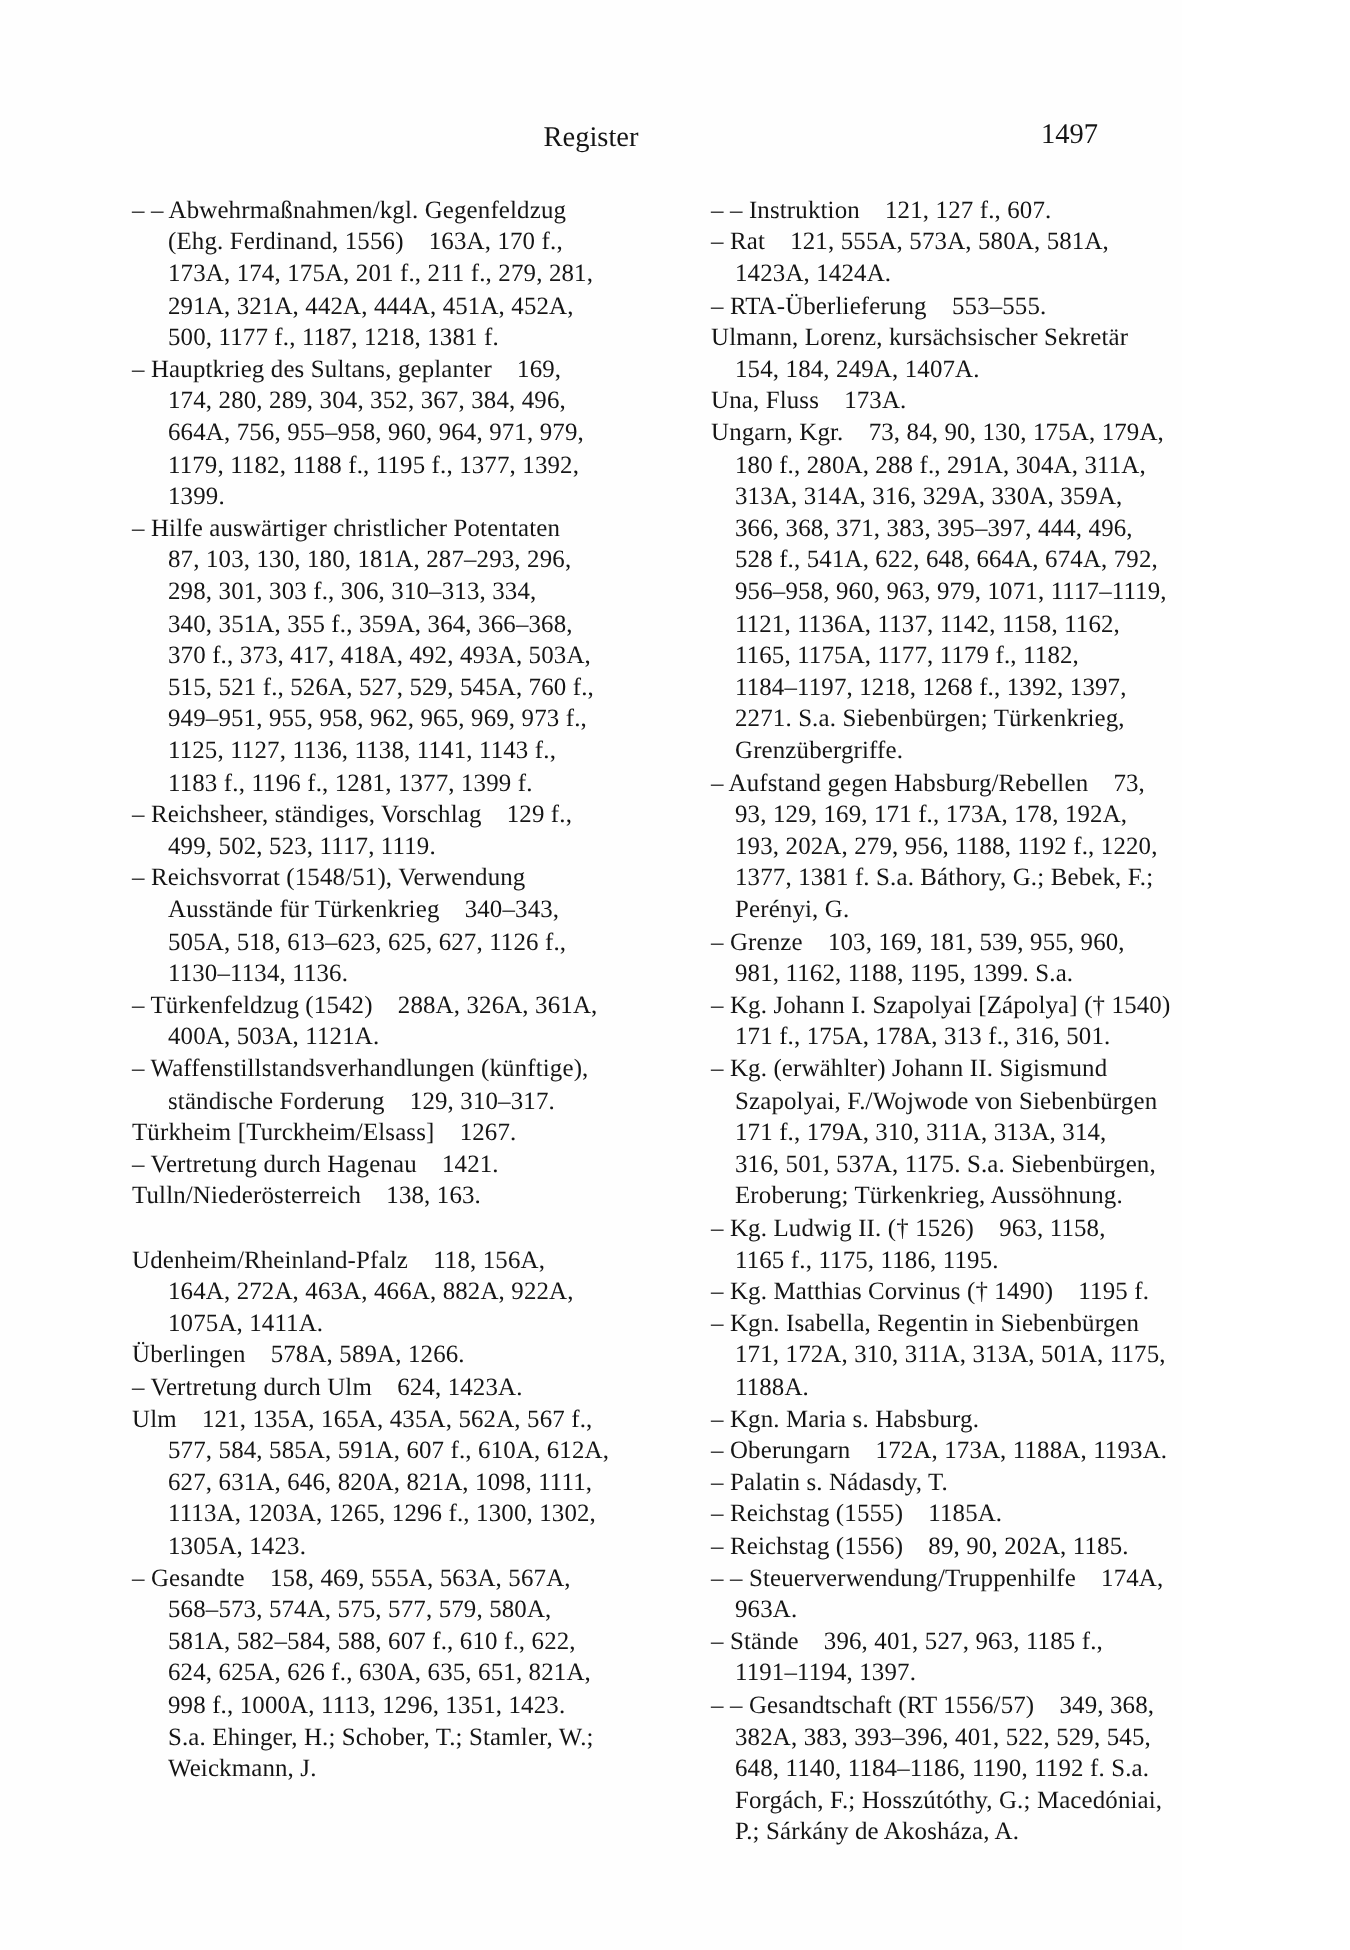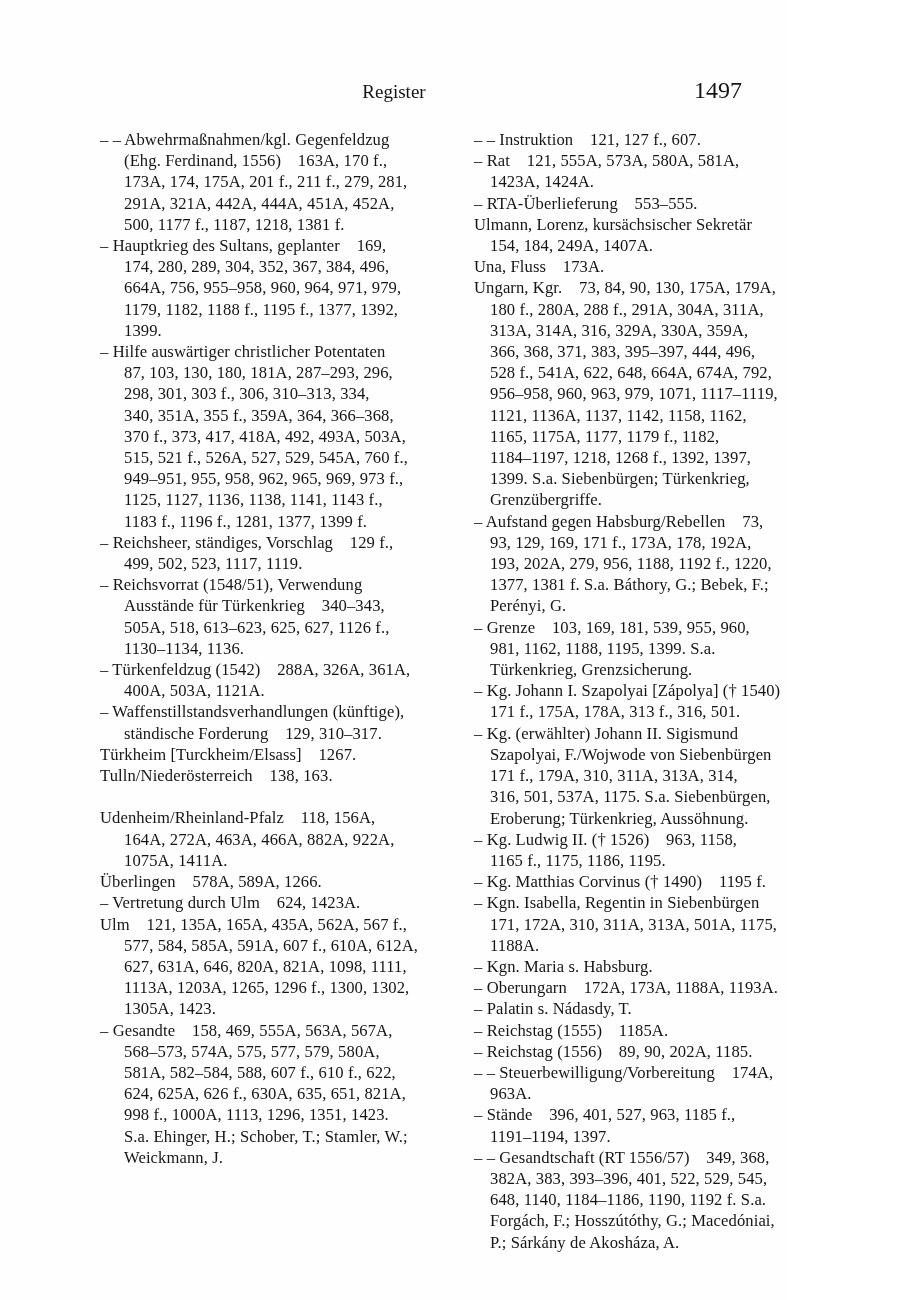--- a/index.html
+++ b/index.html
@@ -11,29 +11,29 @@
     color: var(--page-fg, #151515);
     font-family: "Liberation Serif", "DejaVu Serif", serif;
     overflow: hidden;
   }
   .header { position: absolute; top: 80px; left: 0; width: 100%; height: 34px; }
   .header .title {
     position: absolute; left: 0; right: 0;
     text-align: center; font-size: 19px; line-height: 24px;
   }
   .header .pagenum {
-    position: absolute; right: 46px; top: -4px;
-    font-size: 24px; line-height: 28px;
+    position: absolute; right: 56px; top: -4px;
+    font-size: 19px; line-height: 28px;
   }
   .col {
     position: absolute; top: 129px;
     font-size: 16.6px; line-height: 21.2px;
     letter-spacing: 0.1px;
   }
-  .col-left  { left: 88px;  width: 372px; margin-left: 12px; }
+  .col-left  { left: 88px;  width: 372px; }
   .col-right { left: 474px; width: 386px; }
   .entry { margin: 0; }
   .line { white-space: pre; }
   .col-left  .line.cont { padding-left: 24px; }
   .col-right .line.cont { padding-left: 16px; }
   .spacer { height: 21.2px; }
 </style>
 </head>
 <body>
 
@@ -83,20 +83,23 @@
         <div class="line cont">400A, 503A, 1121A.</div>
       </div>
       <div class="entry">
         <div class="line first">– Waffenstillstandsverhandlungen (künftige),</div>
         <div class="line cont">ständische Forderung  129, 310–317.</div>
       </div>
       <div class="entry">
         <div class="line first">Türkheim [Turckheim/Elsass]  1267.</div>
       </div>
       <div class="entry">
+        <div class="line first">– Vertretung durch Hagenau  1421.</div>
+      </div>
+      <div class="entry">
         <div class="line first">Tulln/Niederösterreich  138, 163.</div>
       </div>
       <div class="spacer"></div>
       <div class="entry">
         <div class="line first">Udenheim/Rheinland-Pfalz  118, 156A,</div>
         <div class="line cont">164A, 272A, 463A, 466A, 882A, 922A,</div>
         <div class="line cont">1075A, 1411A.</div>
       </div>
       <div class="entry">
         <div class="line first">Überlingen  578A, 589A, 1266.</div>
@@ -142,34 +145,33 @@
       <div class="entry">
         <div class="line first">Ungarn, Kgr.  73, 84, 90, 130, 175A, 179A,</div>
         <div class="line cont">180 f., 280A, 288 f., 291A, 304A, 311A,</div>
         <div class="line cont">313A, 314A, 316, 329A, 330A, 359A,</div>
         <div class="line cont">366, 368, 371, 383, 395–397, 444, 496,</div>
         <div class="line cont">528 f., 541A, 622, 648, 664A, 674A, 792,</div>
         <div class="line cont">956–958, 960, 963, 979, 1071, 1117–1119,</div>
         <div class="line cont">1121, 1136A, 1137, 1142, 1158, 1162,</div>
         <div class="line cont">1165, 1175A, 1177, 1179 f., 1182,</div>
         <div class="line cont">1184–1197, 1218, 1268 f., 1392, 1397,</div>
-        <div class="line cont">1399. S.a. Siebenbürgen; Türkenkrieg,</div>
+        <div class="line cont">2271. S.a. Siebenbürgen; Türkenkrieg,</div>
         <div class="line cont">Grenzübergriffe.</div>
       </div>
       <div class="entry">
         <div class="line first">– Aufstand gegen Habsburg/Rebellen  73,</div>
         <div class="line cont">93, 129, 169, 171 f., 173A, 178, 192A,</div>
         <div class="line cont">193, 202A, 279, 956, 1188, 1192 f., 1220,</div>
         <div class="line cont">1377, 1381 f. S.a. Báthory, G.; Bebek, F.;</div>
         <div class="line cont">Perényi, G.</div>
       </div>
       <div class="entry">
         <div class="line first">– Grenze  103, 169, 181, 539, 955, 960,</div>
         <div class="line cont">981, 1162, 1188, 1195, 1399. S.a.</div>
-        <div class="line cont">Türkenkrieg, Grenzsicherung.</div>
       </div>
       <div class="entry">
         <div class="line first">– Kg. Johann I. Szapolyai [Zápolya] († 1540)</div>
         <div class="line cont">171 f., 175A, 178A, 313 f., 316, 501.</div>
       </div>
       <div class="entry">
         <div class="line first">– Kg. (erwählter) Johann II. Sigismund</div>
         <div class="line cont">Szapolyai, F./Wojwode von Siebenbürgen</div>
         <div class="line cont">171 f., 179A, 310, 311A, 313A, 314,</div>
         <div class="line cont">316, 501, 537A, 1175. S.a. Siebenbürgen,</div>
@@ -196,21 +198,21 @@
       <div class="entry">
         <div class="line first">– Palatin s. Nádasdy, T.</div>
       </div>
       <div class="entry">
         <div class="line first">– Reichstag (1555)  1185A.</div>
       </div>
       <div class="entry">
         <div class="line first">– Reichstag (1556)  89, 90, 202A, 1185.</div>
       </div>
       <div class="entry">
-        <div class="line first">– – Steuerbewilligung/Vorbereitung  174A,</div>
+        <div class="line first">– – Steuerverwendung/Truppenhilfe  174A,</div>
         <div class="line cont">963A.</div>
       </div>
       <div class="entry">
         <div class="line first">– Stände  396, 401, 527, 963, 1185 f.,</div>
         <div class="line cont">1191–1194, 1397.</div>
       </div>
       <div class="entry">
         <div class="line first">– – Gesandtschaft (RT 1556/57)  349, 368,</div>
         <div class="line cont">382A, 383, 393–396, 401, 522, 529, 545,</div>
         <div class="line cont">648, 1140, 1184–1186, 1190, 1192 f. S.a.</div>

